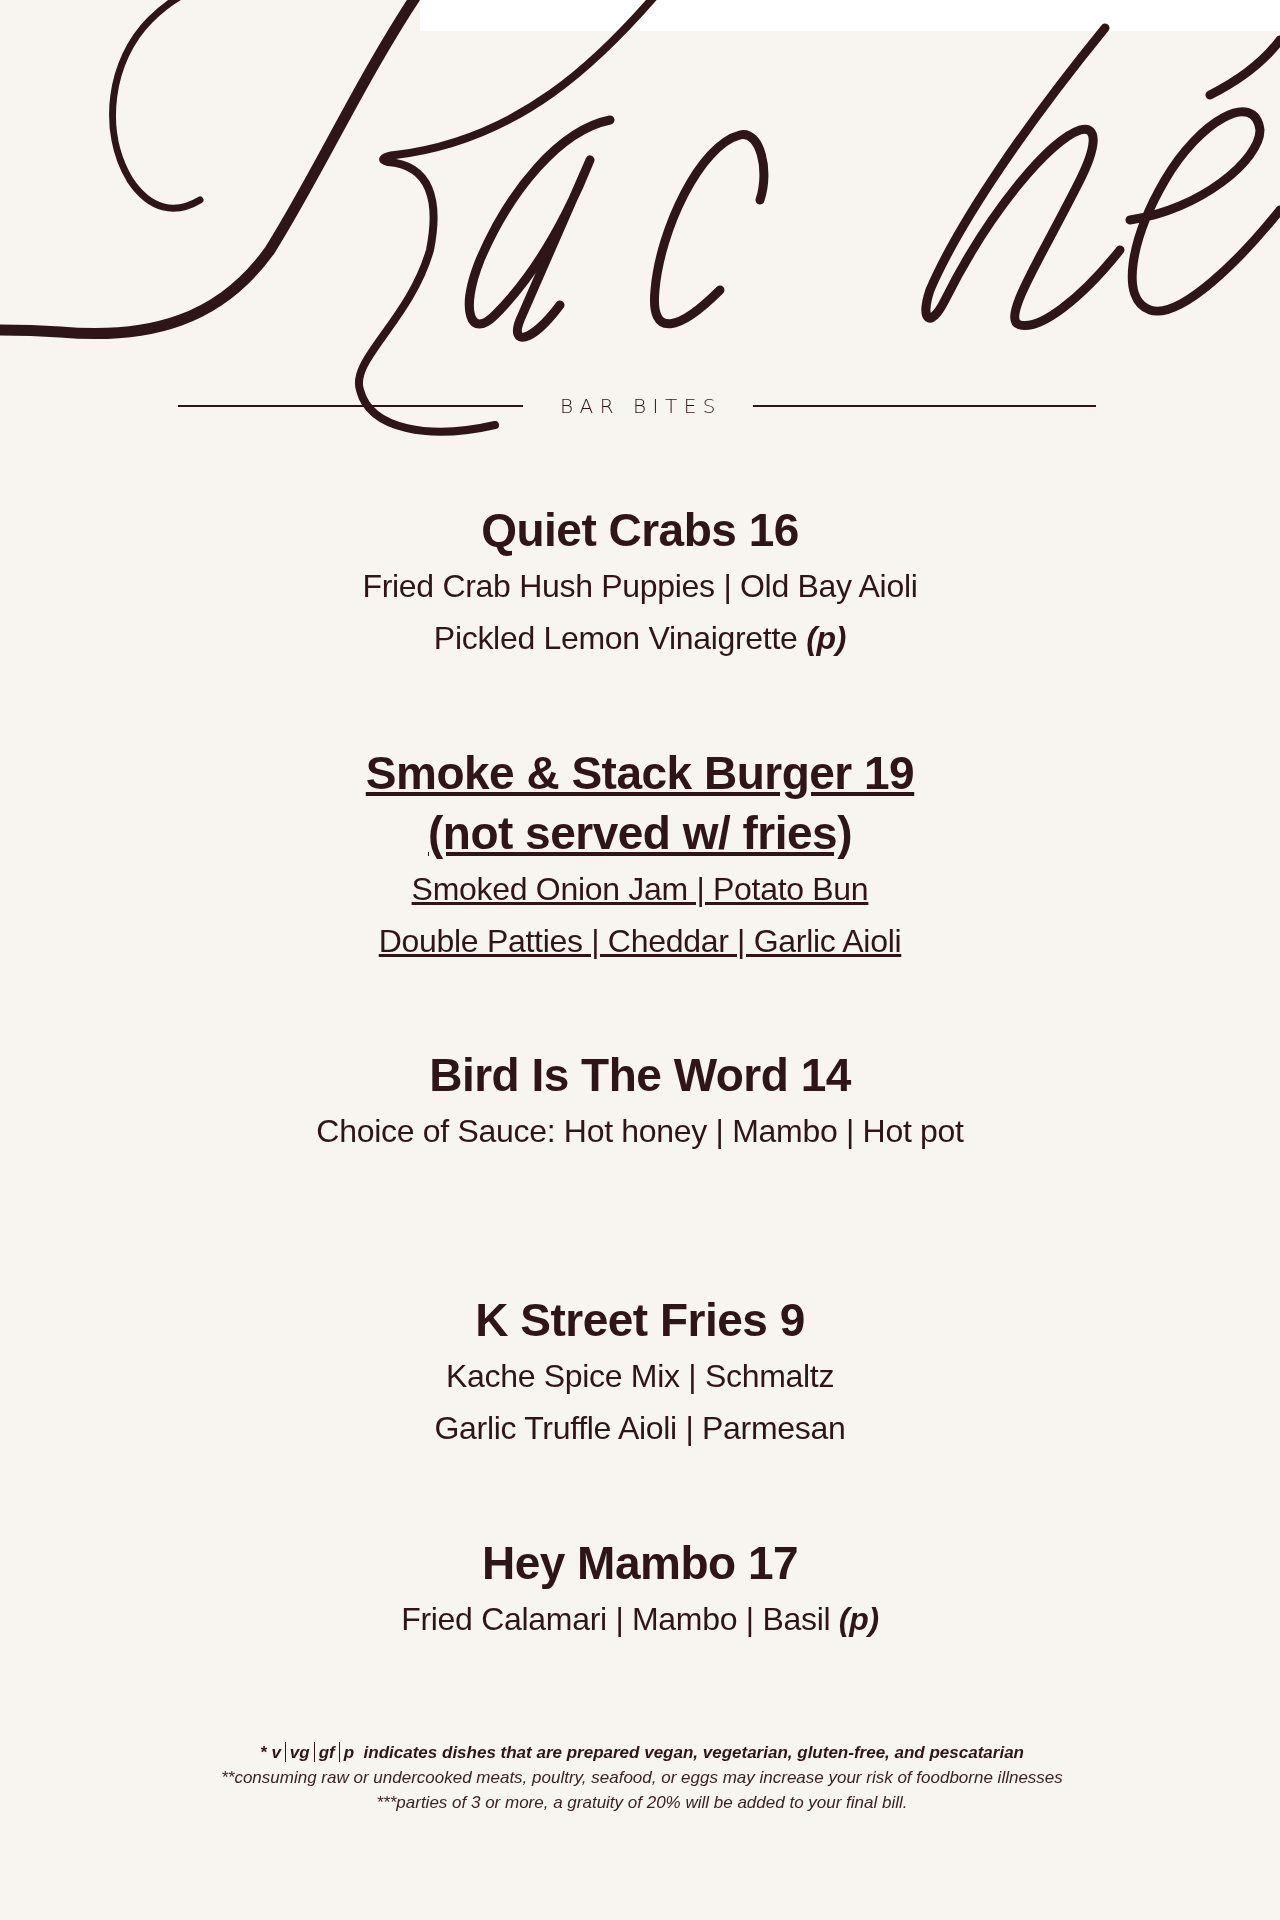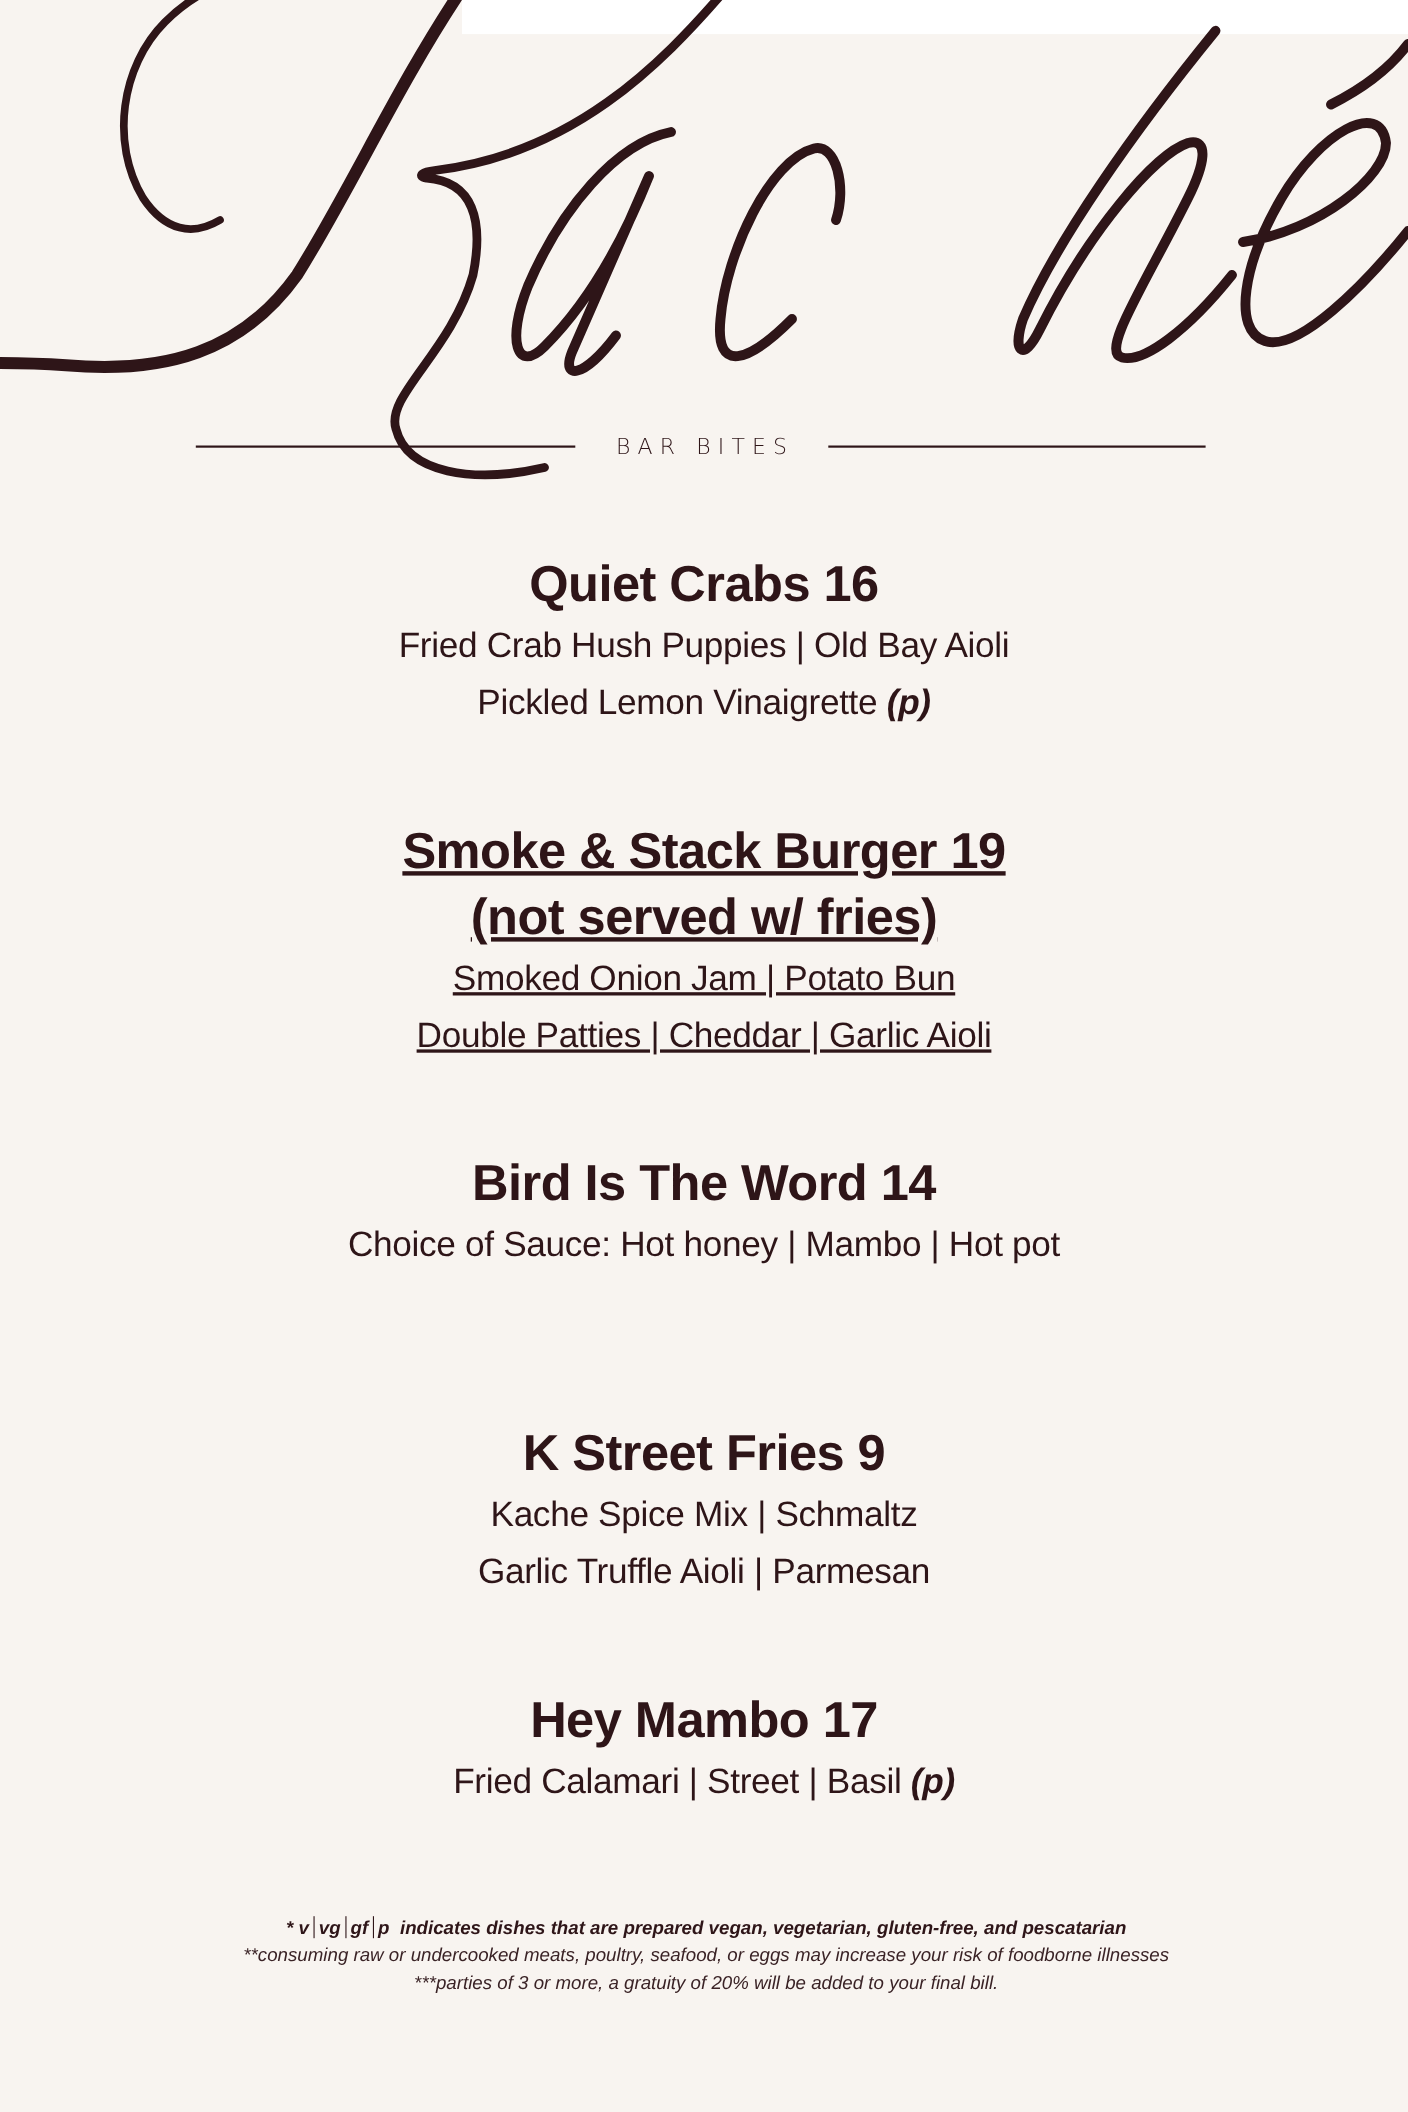--- a/index.html
+++ b/index.html
@@ -83,21 +83,21 @@
   </div>
 
   <div class="item item-4">
     <div class="item-title">K Street Fries  9</div>
     <div class="item-desc">Kache Spice Mix | Schmaltz</div>
     <div class="item-desc">Garlic Truffle Aioli | Parmesan</div>
   </div>
 
   <div class="item item-5">
     <div class="item-title">Hey Mambo 17</div>
-    <div class="item-desc"><span>Fried Calamari | Street | Basil</span> <span class="tag">(p)</span></div>
+    <div class="item-desc"><span>Fried Calamari | Mambo | Basil</span> <span class="tag">(p)</span></div>
   </div>
 </div>
 
 <div class="footer">
   <div class="note-1">
     <span>*</span>
     <span>v</span><span class="sep"></span><span>vg</span><span class="sep"></span><span>gf</span><span class="sep"></span><span>p</span>&nbsp;
     <span>indicates dishes that are prepared vegan, vegetarian, gluten-free, and pescatarian</span>
   </div>
   <div>**consuming raw or undercooked meats, poultry, seafood, or eggs may increase your risk of foodborne illnesses</div>

